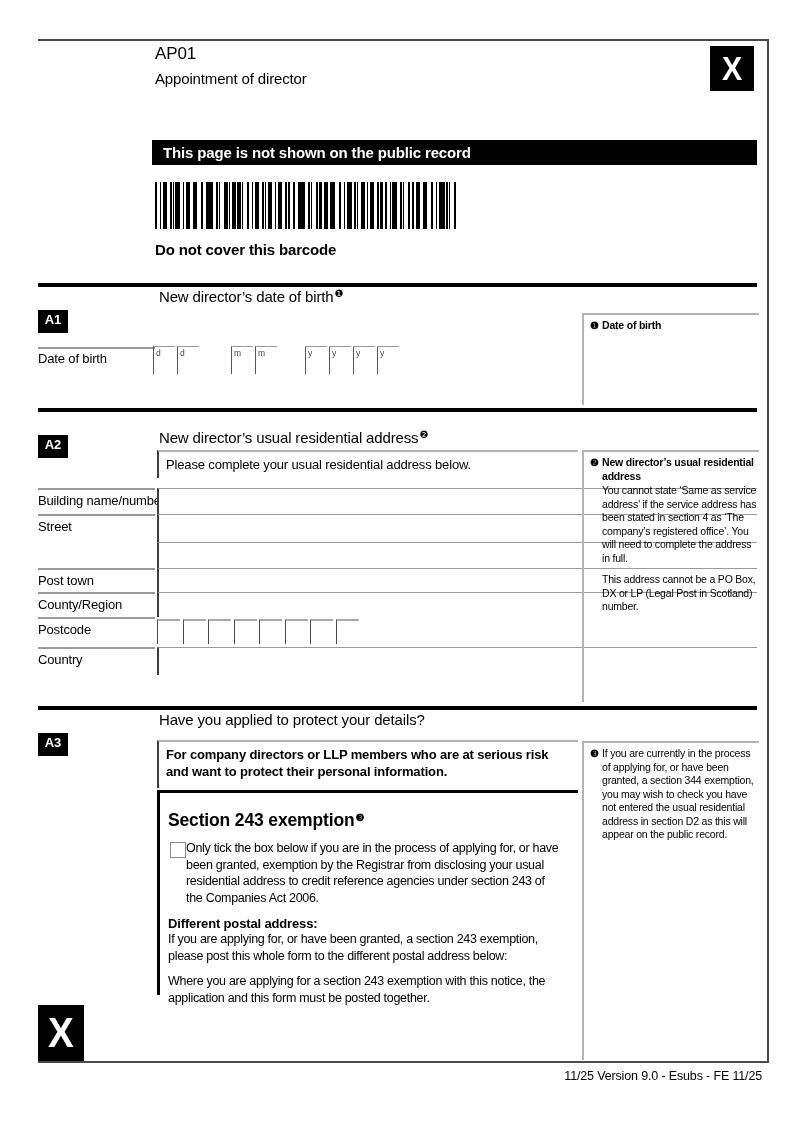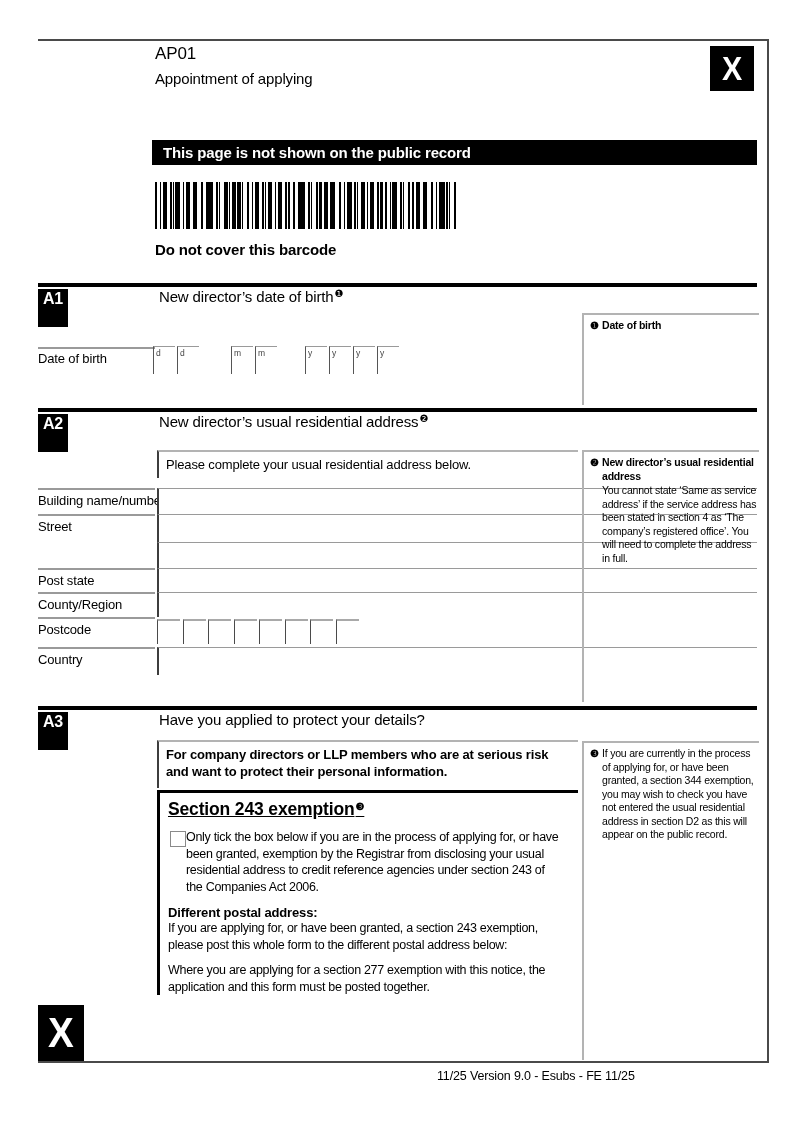--- a/index.html
+++ b/index.html
@@ -29,22 +29,22 @@
 
   .barcode { position:absolute; left:155px; top:182px; width:301px; height:47px;
     background-color:#fff;
     background-image:
       repeating-linear-gradient(90deg,#000 0 2px,transparent 2px 5px,#000 5px 6px,transparent 6px 8px,#000 8px 12px,transparent 12px 15px,#000 15px 17px,transparent 17px 18px,#000 18px 19px,transparent 19px 23px),
       repeating-linear-gradient(90deg,transparent 0 9px,#000 9px 11px,transparent 11px 20px,#000 20px 24px,transparent 24px 31px);
   }
   .barcode-caption { position:absolute; left:155px; top:241px; font-size:15px; font-weight:bold; }
 
   .sec-rule { position:absolute; left:38px; width:719px; height:4px; background:#000; }
-  .sec-id { position:absolute; left:38px; width:30px; height:38px; background:#000;
-            color:#fff; font-weight:bold; font-size:16px; text-align:center; line-height:20px; }
+  .sec-id { position:absolute; left:38px; width:30px; height:23px; background:#000;
+            color:#fff; font-weight:bold; font-size:13px; text-align:center; line-height:20px;margin-top:21px; }
   .sec-head { position:absolute; left:159px; font-size:15px; font-weight:normal; }
   .sec-ref { font-size:10px; position:relative; top:-5px; margin-left:1px; }
 
   .instr { position:absolute; left:157px; width:421px; box-sizing:border-box;
            border-top:2px solid #b3b3b3; border-left:2px solid #3d3d3d;
            padding:5px 8px 6px 7px; font-size:13px; }
 
   .lbl-line { position:absolute; left:38px; width:117px; height:1.5px; background:#9a9a9a; }
   .f-label { position:absolute; left:38px; font-size:13px; }
   .f-box { position:absolute; left:157px; width:600px; box-sizing:border-box;
@@ -70,43 +70,43 @@
   .note-body { margin:1px 0 8px 12px; }
   .note-body-inline { flex:1; font-weight:normal; }
 
   .intro { position:absolute; left:157px; top:740px; width:421px; box-sizing:border-box;
            border-top:2px solid #b3b3b3; border-left:2px solid #3d3d3d;
            padding:5px 14px 8px 7px; font-weight:bold; font-size:13px; line-height:16.5px; }
 
   .box243 { position:absolute; left:157px; top:790px; width:421px; height:205px;
             box-sizing:border-box; border-top:3px solid #000; border-left:3px solid #000;
             padding:4px 10px 0 8px; }
-  .box243-title { font-size:17.5px; font-weight:bold; margin:2px 0 9px 0;text-decoration:underline; }
+  .box243-title { font-size:17.5px; font-weight:bold; margin:13px 0 9px 0; }
   .chk-row { display:flex; }
   .checkbox { width:14px; height:14px; border:1.5px solid #8a8a8a; margin:2px 0 0 2px;
               flex:none; background:#fff; }
   .chk-text { width:378px; font-size:12.5px; line-height:16.5px; letter-spacing:-0.3px; }
   .b-head { font-weight:bold; font-size:13px; margin-top:10px; }
   .b-para { font-size:12.5px; line-height:16.5px; letter-spacing:-0.3px; width:402px; }
   .b-para + .b-para { margin-top:9px; }
 
-  .footer { position:absolute; left:437px; top:1069px; width:302px;
-            text-align:left; font-size:12.5px; }
+  .footer { position:absolute; left:460px; top:1069px; width:302px;
+            text-align:right; font-size:12.5px; }
 </style>
 </head>
 <body>
 
 <div class="page">
 
   <div class="rule top-rule"></div>
   <div class="rule right-rule"></div>
   <div class="rule bottom-rule"></div>
 
   <div class="form-code">AP01</div>
-  <div class="form-title">Appointment of applying</div>
+  <div class="form-title">Appointment of director</div>
   <div class="logo logo-top">
       <span>X</span>
     </div>
 
   <div class="banner">This page is not shown on the public record</div>
 
   <div class="barcode"></div>
   <div class="barcode-caption">Do not cover this barcode</div>
 
   <div class="sec-rule" style="top:283px"></div>
@@ -132,36 +132,36 @@
 
   <div class="note" style="top:313px;height:92px">
     <div class="note-head">
       <span class="note-ref">❶</span>
       <span class="note-title">Date of birth</span>
     </div>
   </div>
 
   <div class="sec-rule" style="top:408px"></div>
   <div class="sec-id" style="top:414px">A2</div>
-  <div class="sec-head" style="top:413px"><span>New director’s usual residential address</span><span class="sec-ref">❷</span></div>
+  <div class="sec-head" style="top:429px"><span>New director’s usual residential address</span><span class="sec-ref">❷</span></div>
 
   <div class="instr" style="top:450px">Please complete your usual residential address below.</div>
 
   <div class="lbl-line" style="top:488px"></div>
   <div class="f-label" style="top:493px">Building name/number</div>
   <div class="f-box" style="top:488px;height:26px"></div>
 
   <div class="lbl-line" style="top:514px"></div>
   <div class="f-label" style="top:519px">Street</div>
   <div class="f-box" style="top:514px;height:28px"></div>
 
   <div class="f-box" style="top:542px;height:26px"></div>
 
   <div class="lbl-line" style="top:568px"></div>
-  <div class="f-label" style="top:573px">Post state</div>
+  <div class="f-label" style="top:573px">Post town</div>
   <div class="f-box" style="top:568px;height:24px"></div>
 
   <div class="lbl-line" style="top:592px"></div>
   <div class="f-label" style="top:597px">County/Region</div>
   <div class="f-box" style="top:592px;height:25px"></div>
 
   <div class="lbl-line" style="top:617px"></div>
   <div class="f-label" style="top:622px">Postcode</div>
   <div class="pc-row">
     <div class="pc-cell"></div>
@@ -177,37 +177,38 @@
   <div class="lbl-line" style="top:647px"></div>
   <div class="f-label" style="top:652px">Country</div>
   <div class="f-box" style="top:647px;height:28px"></div>
 
   <div class="note" style="top:450px;height:252px">
     <div class="note-head">
       <span class="note-ref">❷</span>
       <span class="note-title">New director’s usual residential address</span>
     </div>
     <div class="note-body">You cannot state ‘Same as service address’ if the service address has been stated in section 4 as ‘The company’s registered office’. You will need to complete the address in full.</div>
+    <div class="note-body">This address cannot be a PO Box, DX or LP (Legal Post in Scotland) number.</div>
   </div>
 
   <div class="sec-rule" style="top:706px"></div>
   <div class="sec-id" style="top:712px">A3</div>
   <div class="sec-head" style="top:711px"><span>Have you applied to protect your details?</span></div>
 
   <div class="intro">For company directors or LLP members who are at serious risk and want to protect their personal information.</div>
 
   <div class="box243">
     <div class="box243-title"><span>Section 243 exemption</span><span class="sec-ref">❸</span></div>
     <div class="chk-row">
       <div class="checkbox"></div>
       <div class="chk-text">Only tick the box below if you are in the process of applying for, or have been granted, exemption by the Registrar from disclosing your usual residential address to credit reference agencies under section 243 of the Companies Act 2006.</div>
     </div>
     <div class="b-head">Different postal address:</div>
     <div class="b-para"><span>If you are applying for, or have been granted, a section 243 exemption, please post this whole form to the different postal address below:</span><br></div>
-    <div class="b-para">Where you are applying for a section 277 exemption with this notice, the application and this form must be posted together.</div>
+    <div class="b-para">Where you are applying for a section 243 exemption with this notice, the application and this form must be posted together.</div>
   </div>
 
   <div class="note" style="top:741px;height:319px">
     <div class="note-head">
       <span class="note-ref">❸</span>
       <span class="note-body-inline">If you are currently in the process of applying for, or have been granted, a section 344 exemption, you may wish to check you have not entered the usual residential address in section D2 as this will appear on the public record.</span>
     </div>
   </div>
 
   <div class="logo logo-bottom">

